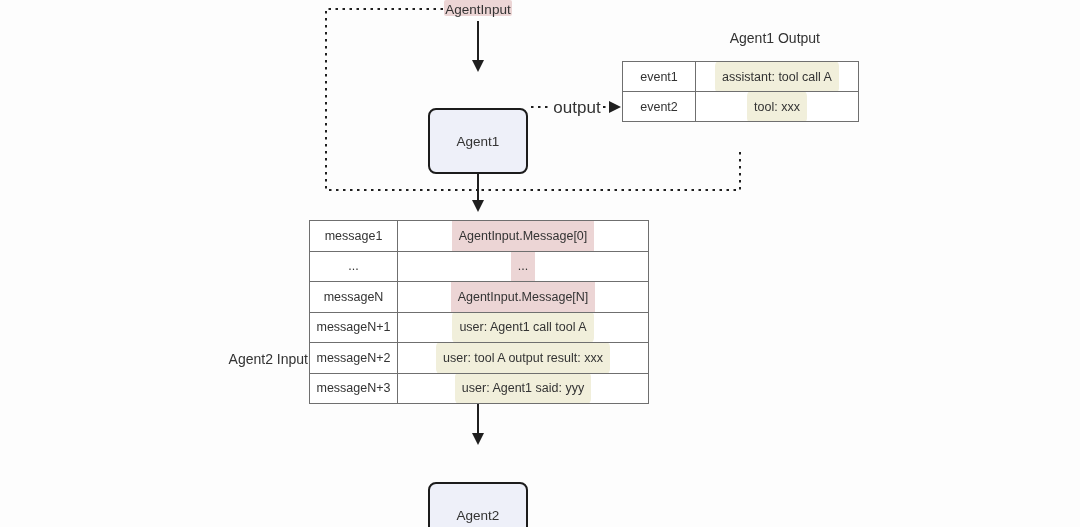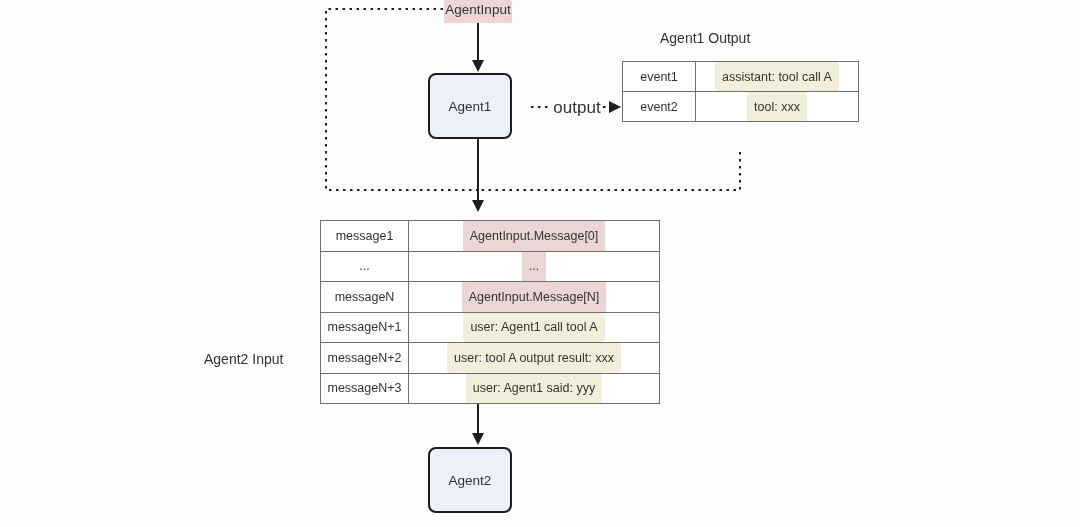--- a/index.html
+++ b/index.html
@@ -41,30 +41,31 @@
     text-align: center;
     white-space: nowrap;
     color: var(--text, #333333);
   }
   .pill {
     background: var(--pink-highlight, #ecd5d5);
     border-radius: 2px;
   }
   .node {
     position: absolute;
-    width: 84px;
+    width: 100px;
     height: 66px;
     background: var(--node-fill, #eef0f9);
     border: 2px solid var(--node-border, #1c1c1c);
     border-radius: 8px;
     display: flex;
     align-items: center;
     justify-content: center;
     font-size: 13.5px;
     box-sizing: border-box;
+    margin-top: 35px;
   }
   table.dtable {
     position: absolute;
     border-collapse: collapse;
     table-layout: fixed;
     background: #ffffff;
     font-size: 12.5px;
   }
   table.dtable td {
     border: 1.4px solid var(--table-border, #6f6f6f);
@@ -82,21 +83,21 @@
     border-radius: 2px;
   }
   .hl-cream {
     background: var(--cream-highlight, #f1efdb);
     padding: 10px 7px;
     border-radius: 6px;
   }
   .table-title {
     position: absolute;
     font-size: 14px;
-    text-align: left;
+    text-align: right;
     white-space: nowrap;
   }
 </style>
 </head>
 <body>
 
 <div class="canvas">
 
   <svg class="connectors">
 
@@ -111,21 +112,21 @@
     <polygon class="arrowhead" points="478,212 472,200 484,200"></polygon>
 
     <line class="solid" x1="531" y1="107" x2="551" y2="107" stroke-dasharray="2.5 4.5"></line>
     <line class="solid" x1="603" y1="107" x2="611" y2="107" stroke-dasharray="2.5 4.5"></line>
     <polygon class="arrowhead" points="621,107 609,101 609,113"></polygon>
 
     <line class="solid" x1="478" y1="404" x2="478" y2="433"></line>
     <polygon class="arrowhead" points="478,445 472,433 484,433"></polygon>
   </svg>
 
-  <div class="float-label pill" style="left:444px; top:0px; width:68px; height:23px;">AgentInput</div>
+  <div class="float-label pill" style="left:444px; top:0px; width:68px; height:16px;">AgentInput</div>
 
   <div class="node" style="left:428px; top:73px;">
     <span>Agent1</span>
   </div>
 
   <div class="float-label" style="left:552px; top:98px; width:50px; height:17px; font-size:17px;">output</div>
 
   <div class="table-title" style="left:660px; top:30px; width:160px;">Agent1 Output</div>
 
   <table class="dtable t-output" style="left:622px; top:61px; width:236px;">
@@ -147,21 +148,21 @@
           <td>
             <span class="hl-cream">tool: xxx</span>
           </td>
         </tr>
 
       </tbody>
   </table>
 
   <div class="table-title" style="left:204px; top:303px; width:104px;margin-top:48px;">Agent2 Input</div>
 
-  <table class="dtable t-input" style="left:320px; top:220px; width:339px;">
+  <table class="dtable t-input" style="left:309px; top:220px; width:339px;">
     <colgroup>
         <col style="width:88px">
         <col style="width:251px">
       </colgroup>
     <tbody>
 
         <tr>
           <td>message1</td>
           <td>
             <span class="hl-pink">AgentInput.Message[0]</span>

